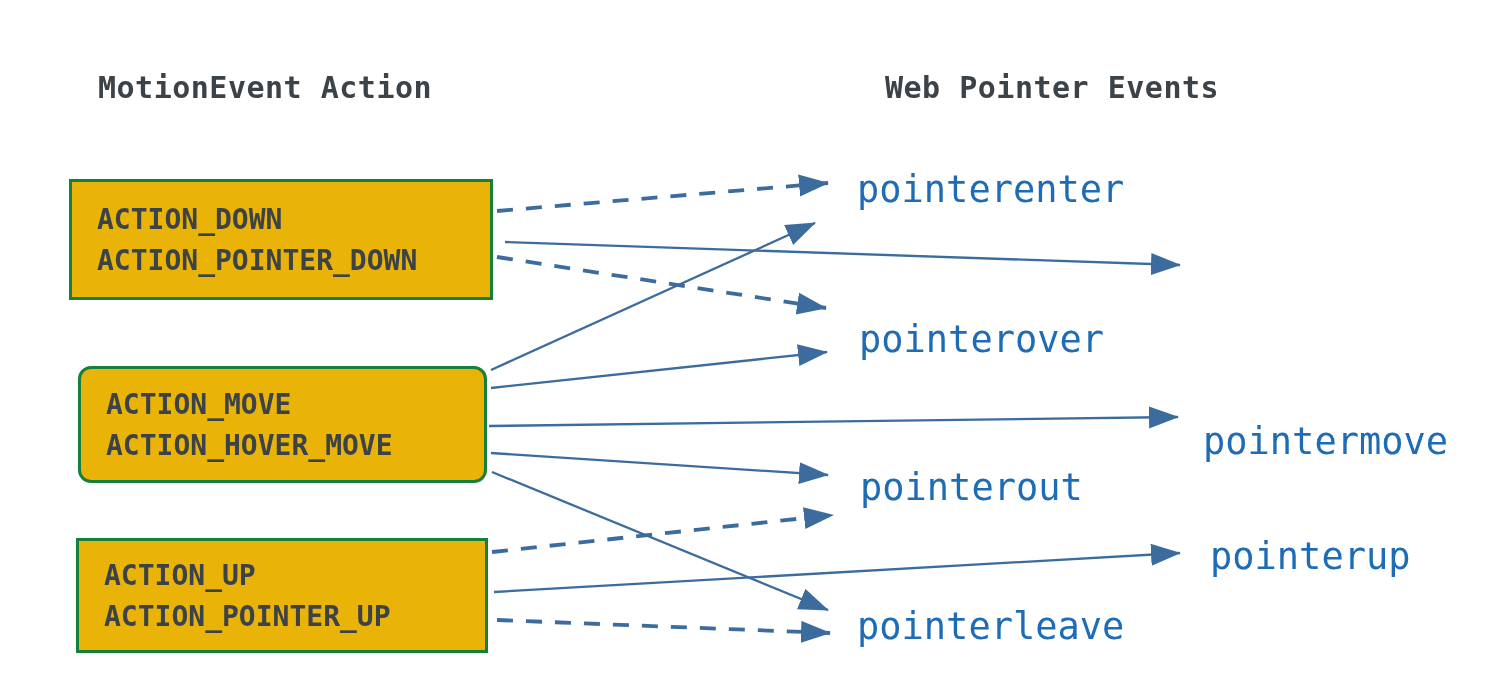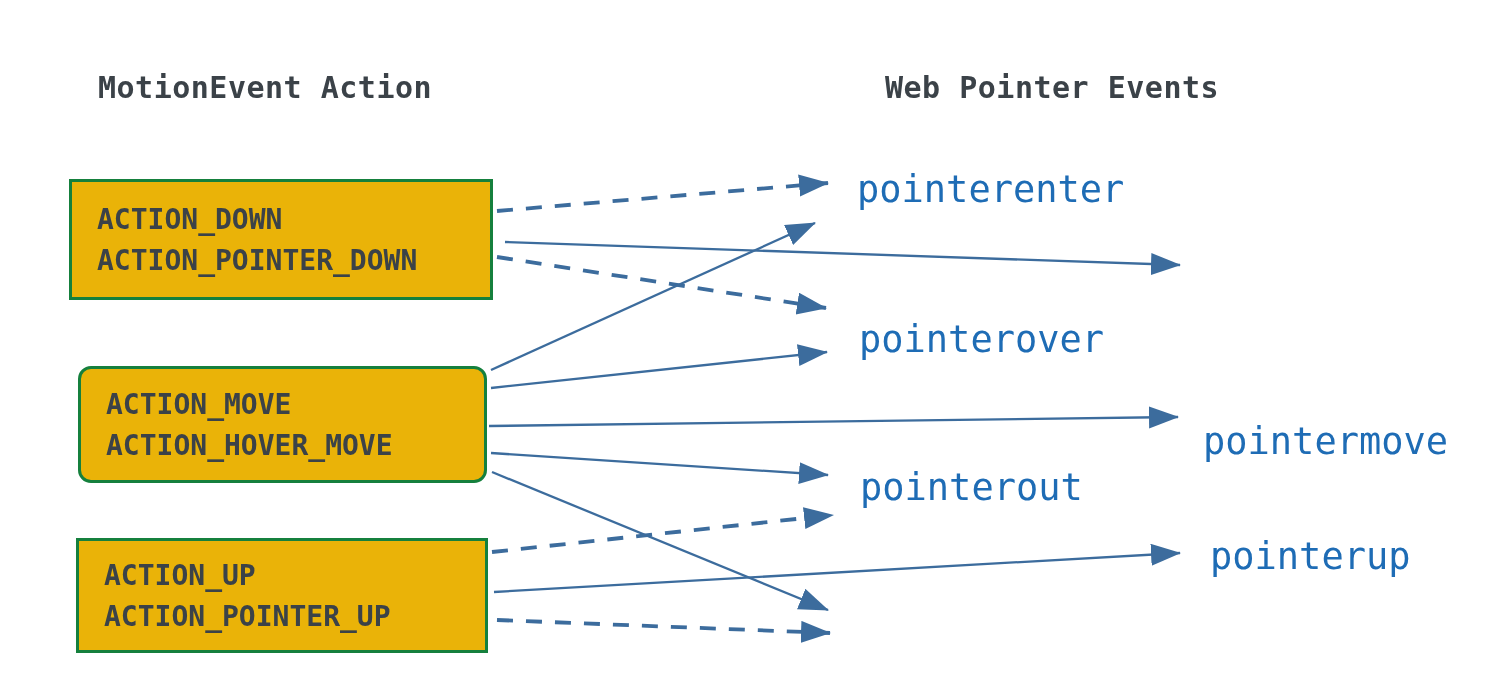--- a/index.html
+++ b/index.html
@@ -116,14 +116,15 @@
   <div class="action-box" id="box-up">
     <div class="action-line">ACTION_UP</div>
     <div class="action-line">ACTION_POINTER_UP</div>
   </div>
 
   <div class="event-label" id="ev-pointerenter">pointerenter</div>
   <div class="event-label" id="ev-pointerover">pointerover</div>
   <div class="event-label" id="ev-pointermove">pointermove</div>
   <div class="event-label" id="ev-pointerout">pointerout</div>
   <div class="event-label" id="ev-pointerup">pointerup</div>
+  <div class="event-label" id="ev-pointerleave">pointerleave</div>
 
 </div>
 
 </body></html>

